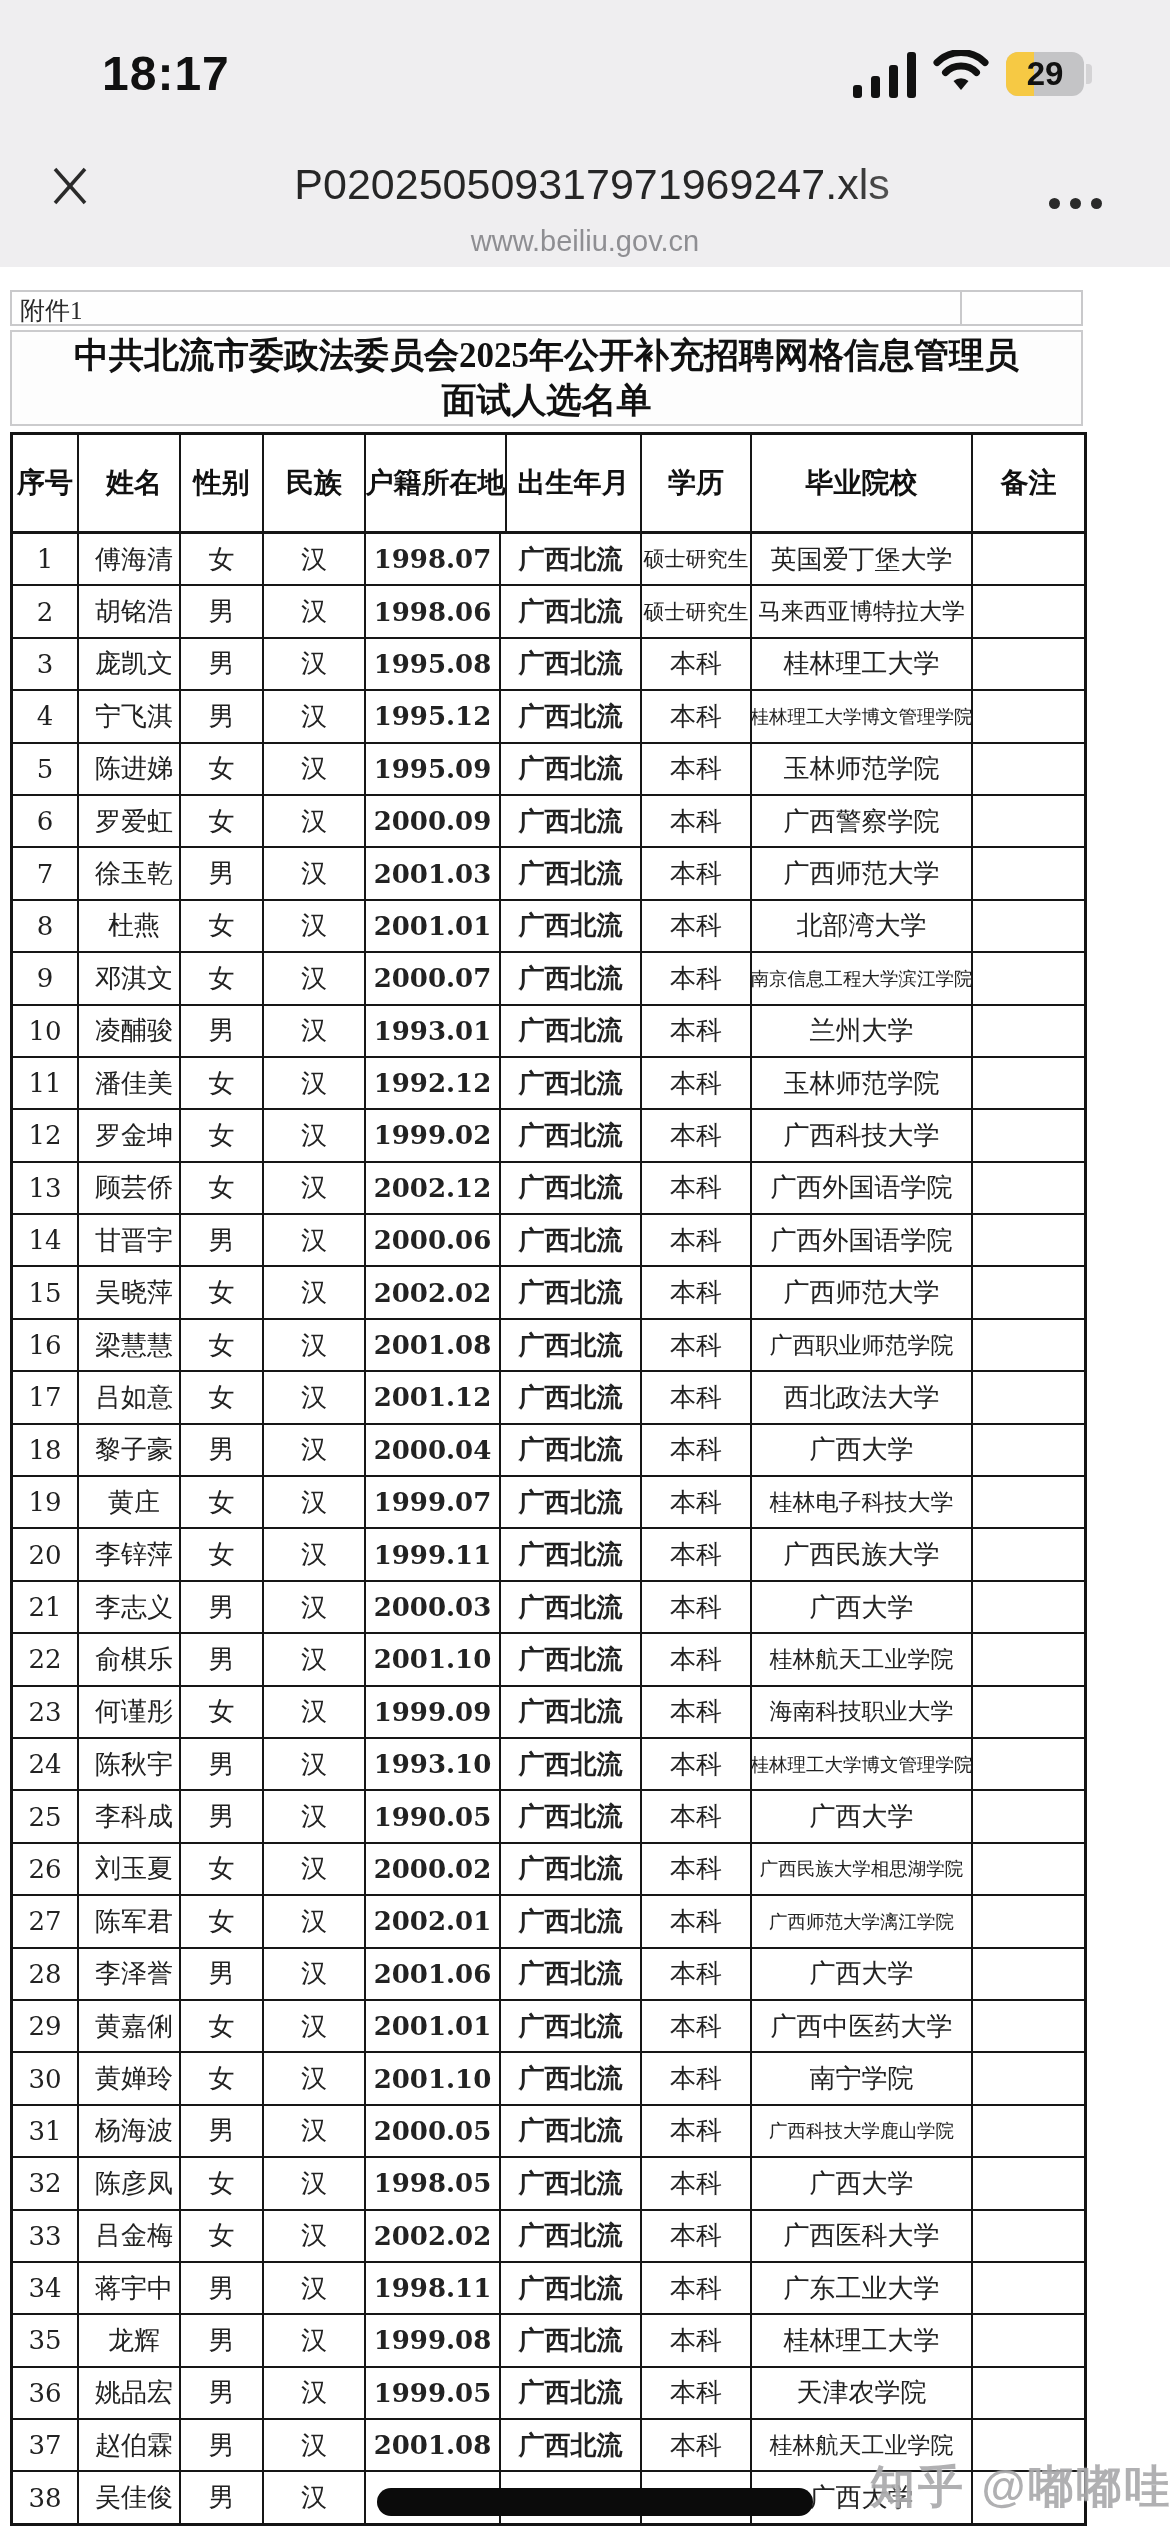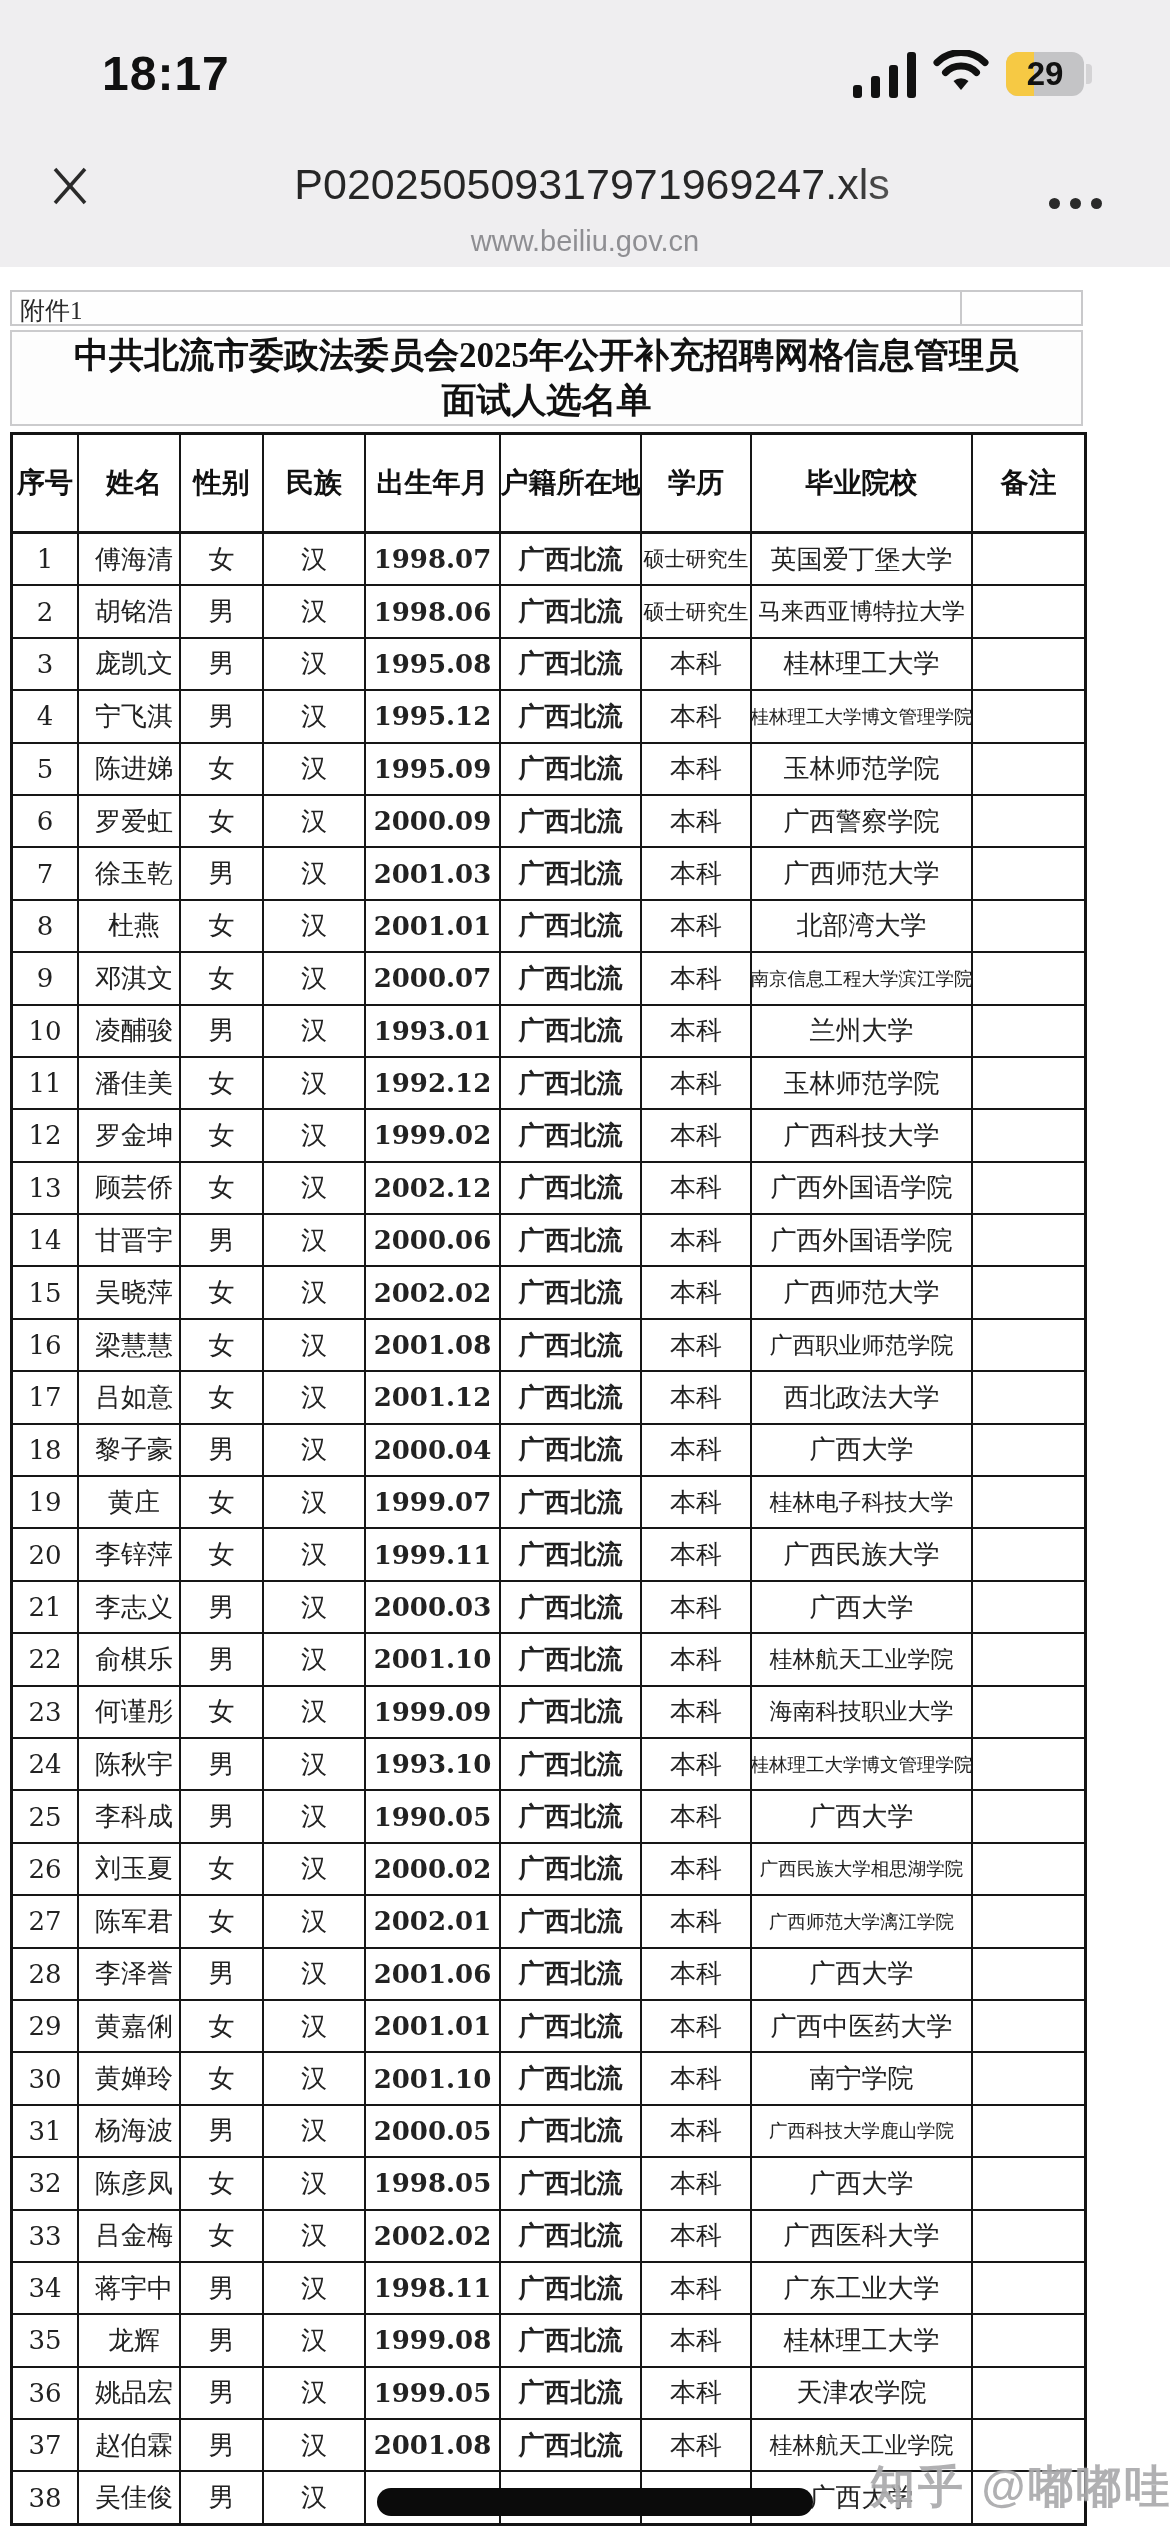--- a/index.html
+++ b/index.html
@@ -159,22 +159,22 @@
       <div class="t1">中共北流市委政法委员会2025年公开补充招聘网格信息管理员</div>
       <div class="t2">面试人选名单</div>
     </div>
 
     <div class="grid">
         <div class="trow hrow">
           <div class="tcell c0">序号</div>
           <div class="tcell c1">姓名</div>
           <div class="tcell c2">性别</div>
           <div class="tcell c3">民族</div>
+          <div class="tcell c5">户籍所在地</div>
           <div class="tcell c4">出生年月</div>
-          <div class="tcell c5">户籍所在地</div>
           <div class="tcell c6">学历</div>
           <div class="tcell c7">毕业院校</div>
           <div class="tcell c8">备注</div>
         </div>
         <div class="trow drow">
           <div class="tcell c0 num">1</div>
           <div class="tcell c1">傅海清</div>
           <div class="tcell c2">女</div>
           <div class="tcell c3">汉</div>
           <div class="tcell c4 num">1998.07</div>

